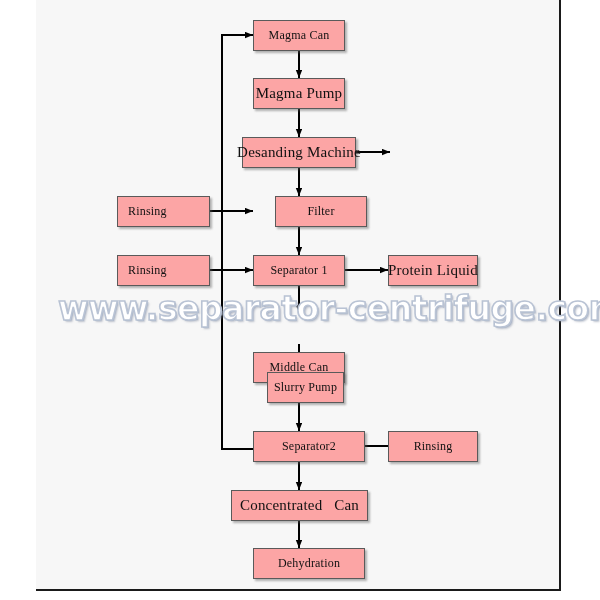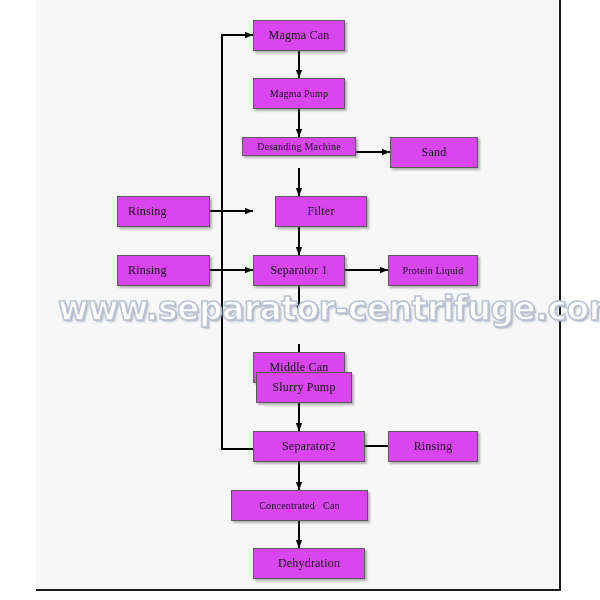--- a/index.html
+++ b/index.html
@@ -30,33 +30,33 @@
     position: absolute;
     left: 0;
     top: 0;
     width: 600px;
     height: 600px;
   }
   
   .node {
     position: absolute;
     box-sizing: border-box;
-    background: #d946ef;
+    background: #fca5a5;
     border: 1px solid #5a5a5a;
     box-shadow: 2px 2px 2px rgba(90,90,90,0.45);
     display: flex;
     align-items: center;
     justify-content: center;
     font-family: "Liberation Serif", serif;
     font-size: 12px;
     color: #111111;
     letter-spacing: 0.2px;
     white-space: pre;
   }
-  .node.small { font-size: 10px; }
+  .node.small { font-size: 15px; }
   
   #watermark {
     position: absolute;
     left: 58px;
     top: 287px;
     width: 490px;
     height: 42px;
     display: flex;
     align-items: center;
     justify-content: flex-start;
@@ -121,27 +121,24 @@
   </svg>
 
   <div class="node" style="left:253px;top:20px;width:92px;height:31px;">
     <span>Magma Can</span>
   </div>
 
   <div class="node small" style="left:253px;top:78px;width:92px;height:31px;">
     <span>Magma Pump</span>
   </div>
 
-  <div class="node small" style="left:242px;top:137px;width:114px;height:19px;">
+  <div class="node small" style="left:242px;top:137px;width:114px;height:31px;">
     <span>Desanding Machine</span>
   </div>
 
-  <div class="node" style="left:390px;top:137px;width:88px;height:31px;">
-    <span>Sand</span>
-  </div>
 
   <div class="node" style="left:117px;top:196px;width:93px;height:31px;justify-content:flex-start;padding-left:10px;">
     <span>Rinsing</span>
   </div>
 
   <div class="node" style="left:253px;top:196px;width:92px;height:31px;margin-left:22px;">
     <span>Filter</span>
   </div>
 
   <div class="node" style="left:117px;top:255px;width:93px;height:31px;justify-content:flex-start;padding-left:10px;">
@@ -153,21 +150,21 @@
   </div>
 
   <div class="node small" style="left:388px;top:255px;width:90px;height:31px;">
     <span>Protein Liquid</span>
   </div>
 
   <div class="node" style="left:253px;top:313px;width:92px;height:31px;margin-top:39px;">
     <span>Middle Can</span>
   </div>
 
-  <div class="node" style="left:256px;top:372px;width:96px;height:31px;">
+  <div class="node" style="left:267px;top:372px;width:77px;height:31px;">
     <span>Slurry Pump</span>
   </div>
 
   <div class="node" style="left:253px;top:431px;width:112px;height:31px;">
     <span>Separator2</span>
   </div>
 
   <div class="node" style="left:388px;top:431px;width:90px;height:31px;">
     <span>Rinsing</span>
   </div>

